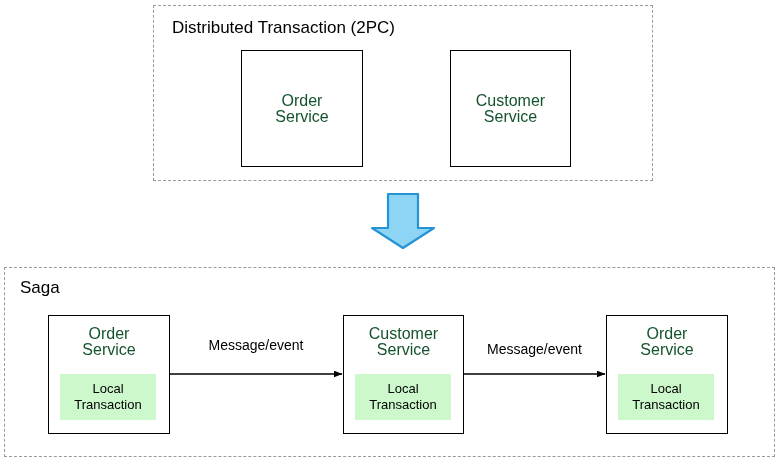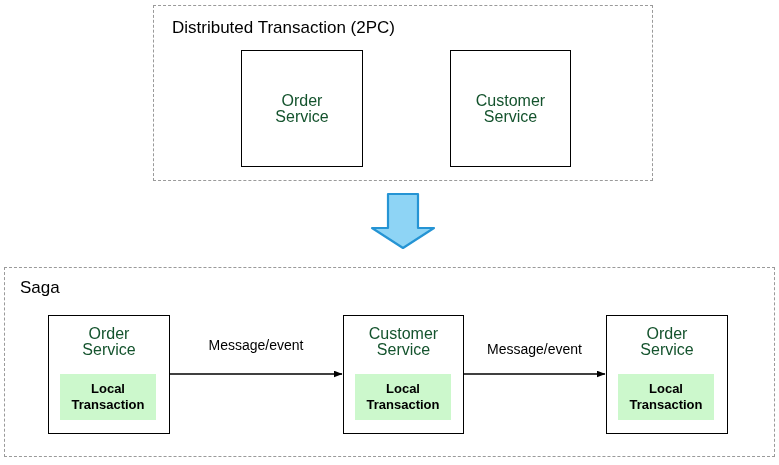--- a/index.html
+++ b/index.html
@@ -58,21 +58,20 @@
     background: #ccf8cc;
     display: flex;
     align-items: center;
     justify-content: center;
     text-align: center;
     font-size: 13px;
     line-height: 16px;
     color: #000000;
     white-space: pre-line;
     box-sizing: border-box;
-    font-weight: bold;
   }
 
   
   .flow-svg {
     position: absolute;
     left: 0;
     top: 0;
     width: 779px;
     height: 465px;
     pointer-events: none;

